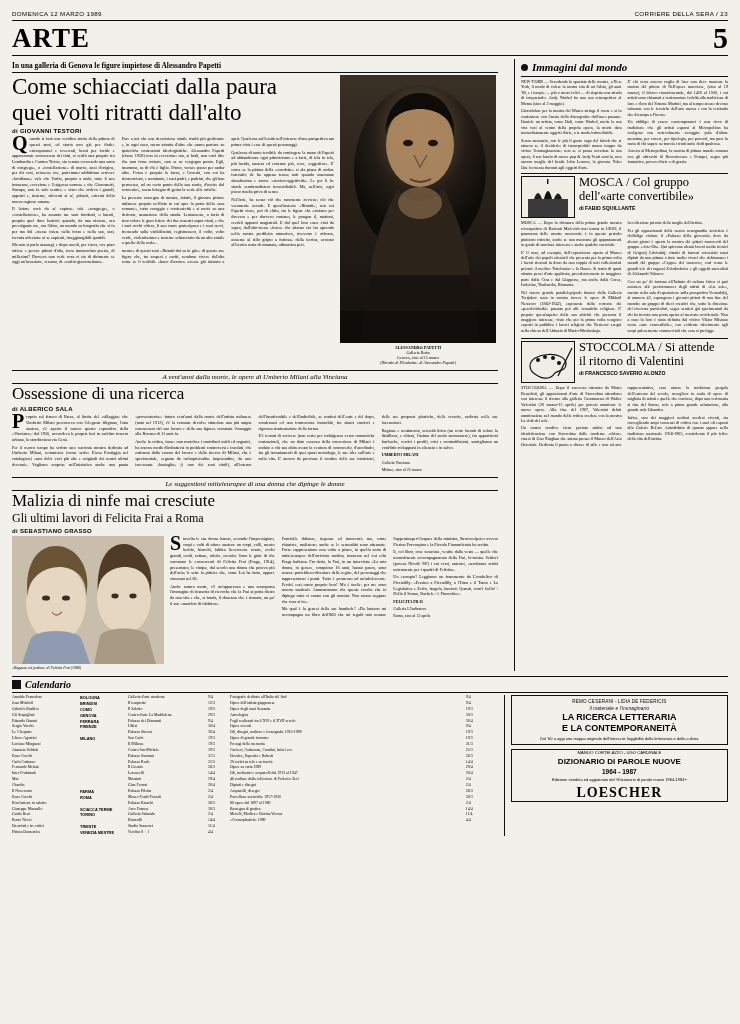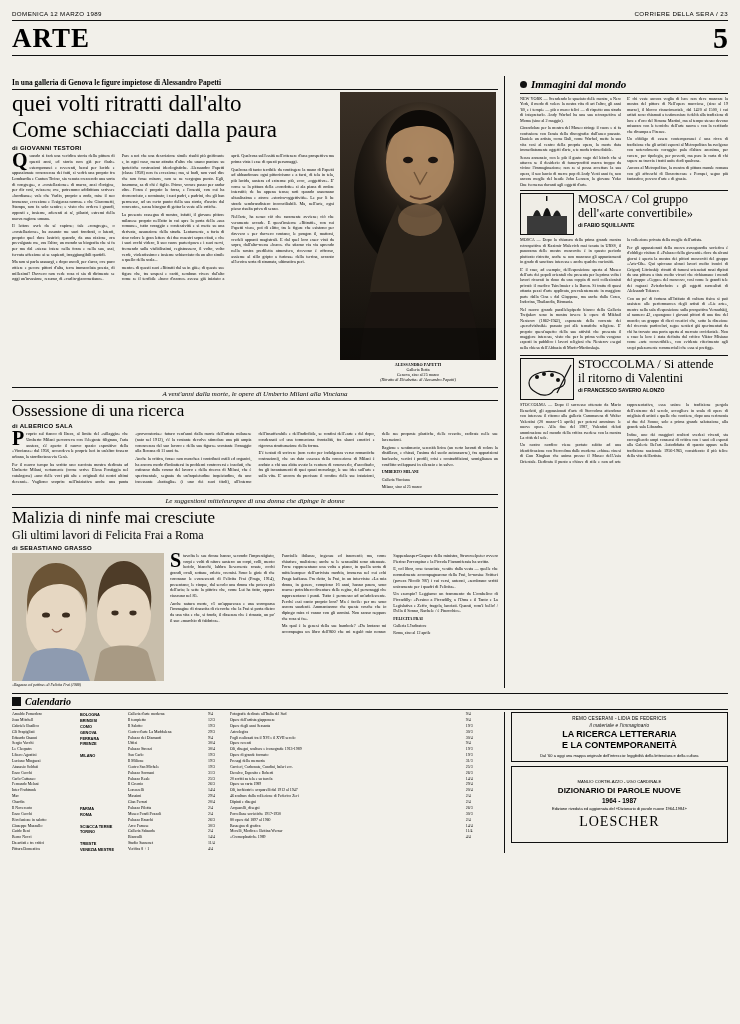--- a/index.html
+++ b/index.html
@@ -15,23 +15,23 @@
   .masthead .right{font-family:"Liberation Sans",sans-serif;}
   .rule-thick{border-top:1.6px solid #111;margin:1px 0 0 0;}
   .rule-thin{border-top:.6px solid #111;margin:1px 0 0 0;}
 
   .titlebar{display:flex;justify-content:space-between;align-items:center;
     padding:2px 0 1px 0;}
   .arte{font-family:"Liberation Serif",serif;font-weight:bold;font-size:27px;
     letter-spacing:1px;line-height:1;}
   .pagenum{font-family:"Liberation Serif",serif;font-weight:bold;font-size:30px;line-height:1;}
 
-  .cols{display:flex;gap:6px;margin-top:20px;}
+  .cols{display:flex;gap:16px;margin-top:3px;}
   .colmain{width:486px;}
-  .colright{width:222px;border-left:.6px solid #111;padding-left:15px;}
+  .colright{width:222px;border-left:.6px solid #111;padding-left:6px;}
 
   .kicker{font-family:"Liberation Serif",serif;font-weight:bold;font-size:7.4px;
     margin:2px 0 2px 0;}
   .headline{font-family:"Liberation Serif",serif;font-size:23px;line-height:1.05;
     font-weight:normal;margin:0 0 2px 0;}
   .byline{font-family:"Liberation Sans",sans-serif;font-size:6px;font-weight:bold;
     letter-spacing:.3px;margin:3px 0 2px 0;}
 
   .textcols{column-count:3;column-gap:7px;font-size:4.3px;line-height:1.32;
     text-align:justify;hyphens:auto;}
@@ -69,25 +69,25 @@
   td.city{font-family:"Liberation Sans",sans-serif;font-weight:bold;width:46px;}
   td.place{width:78px;}
   td.dt{width:20px;text-align:left;}
   td.show{}
 
   
   .ad{border:1px solid #111;padding:3px;font-family:"Liberation Sans",sans-serif;}
   .ad .l1{font-size:4.6px;text-align:center;letter-spacing:.2px;}
   .ad .l2{font-size:9px;font-weight:bold;text-align:center;line-height:1.1;margin:2px 0;}
   .ad .l3{font-size:4px;text-align:center;line-height:1.25;}
-  .ad2{border:1px solid #111;padding:12px;text-align:center;font-family:"Liberation Sans",sans-serif;}
+  .ad2{border:1px solid #111;padding:0;text-align:center;font-family:"Liberation Sans",sans-serif;}
   .ad2 .a{font-size:4.2px;}
   .ad2 .b{font-size:8px;font-weight:bold;margin:2px 0;}
   .ad2 .c{font-size:4px;}
-  .ad2 .d{font-family:"Liberation Serif",serif;font-size:14px;font-weight:normal;letter-spacing:1px;margin-top:3px;}
+  .ad2 .d{font-family:"Liberation Serif",serif;font-size:14px;font-weight:bold;letter-spacing:1px;margin-top:3px;}
 
   .imgbox{position:relative;overflow:hidden;background:#cfcbc2;}
   .tiny{font-size:3.8px;line-height:1.25;}
   .b{font-weight:bold;}
   .it{font-style:italic;}
 </style>
 </head>
 <body>
 
 <div class="page">
@@ -106,22 +106,22 @@
 
   <div class="cols">
 
     <div class="colmain">
 
       <div class="kicker">In una galleria di Genova le figure impietose di Alessandro Papetti</div>
       <div class="rule-thin"></div>
 
       <div style="display:flex;gap:6px;margin-top:2px;">
         <div style="width:322px;">
+          <div class="headline">Come schiacciati dalla paura</div>
           <div class="headline">quei volti ritratti dall'alto</div>
-          <div class="headline">Come schiacciati dalla paura</div>
           <div class="byline">di GIOVANNI TESTORI</div>
           <div class="textcols" style="margin-top:2px;">
             <p class="dropcap">Quando si farà una veridica storia della pittura di questi anni, ed storia non già per flash» estemporanei e reverenti, bensì per lucide e appassionate conoscenza dei fatti, si vedrà una proprio fra Lombardia e Cantun Ticino, sia venuta crescendo una sorta di congrega», o «costellazione» di marca, anzi d'origine, per dir così, svizzera; ove, potremmo addirittura scrivere «bordiana»; vale che Varlin, proprio a onda, mise il suo immenso, eccezione e l'esigenza norma» e che Giacometti, Stampa, non fa solo sentire; e visto che ordeva i grandi, opposti e, insieme, aderenti ai sé, pilastri, estremi della nuova ragione umana.</p>
             <p>Il lettore avrà da sé capirne; tale «congrega», o «costellazione», ha assunto me suoi fondanti, o latenti, proprio quel duce lastrici; quando, da una nizione, ora prevalgante me, ora l'altro, un mondo su biografia che si fa per ma dal «stesse intese nella forza e nella sua, assi, fervuta affezione ai se sapienti, irraggiungibili quotidi.</p>
             <p>Ma non si parla assuargi, e dopo uscoli, per s'arca, ove puro ottiere e pecore pittori d'alta, terra immacolata poesia, di millesimi? Davvero non vede cosa ci sia di dirimente se oggi un'invasione, resumo, di «varlin-giacometiano».</p>
             <p>Pare a noi che una descrizione simile risulti più gnificante e, in ogni caso, meno attratta d'altre che usano puntare su ipotetiche costruzioni ideologistiche. Alessandro Papetti (classe 1958) non fa eccezione; ma, si badi, non vuol dire che non fosse minore, non se ne vergogna punto. Egli, insomma, sa di chi è figlio. Primo, vorace passo per andar oltre. Forza è proprio la forza, e l'onestà, con cui ha riconosciuto, e nominato, i suoi padri, e padrini, che gli han permesso, ad un certo punto della sua storia, d'uscire dal convento», senza bisogno di gettar la veste alle ortiche.</p>
             <p>La presente rassegna di mostra, infatti, il giovane pittore milanese proprio nell'atto in cui apre la porta della «sua comune», tutto coraggio e confessività e si mette su una derivata, assunzione della strada. Lentamente, a furia di sino colore le gran lettere dei due maestri sopra citati, e che i suoi occhi videro, li suo cuore partecipava e i suoi nervi, fremendo sulla visibilissimi, registrassero, il volto, volto verde, violentissimo e insieme schiacciato da un alto simile a quello della scala...</p>
             <p>mento» di questi suoi «Ritratti dal sa in giù»; di queste sue figure che, tra sospesi e cariti, sembran vivere dal'alto come se il terribile «buco d'ozono» avesse già iniziato a aprii. Qualcosa sull'essità nell'ottenere d'una prospettiva ma prima vista i esse di questi personaggi.</p>
             <p>Qualcosa di tanto terribile da contingere la mano di Papetti ad abbandonare ogni pittoricismo e a farsi, di tela in tela, più lucida, austera ed estrema: più, ecco, «oggettiva». E' come se la pittura della «condotte» si ala piana di ombre interstiti; de ha appena tensa; noti quando assumano altualissima e atroce «storica-oggettività». Le per li he strade sembrandistero inconciliabili. Ma, nell'arte, ogni pieno risulta priva di senso.</p>
             <p>Nell'arte, ha senso ciò che raramente avviene; ciò che veramente accade. E quest'insieme «Ritratti», con cui Papetti viene, poi di elitto, tra le figure che esistono per davvero e per davvero contano, le pongon il, mattoni, credeli appunti magistrali. E dal quel loro esser visti da sopra, dall'alto-scena «buco» che stiamo via via aprendo nella nostra prediletta atmosfera, ricevono è offrono, assieme al sillo gripto a furiosa» della terrina, accanto all'eroica sorta di stramata, ultimativa peri.</p>

